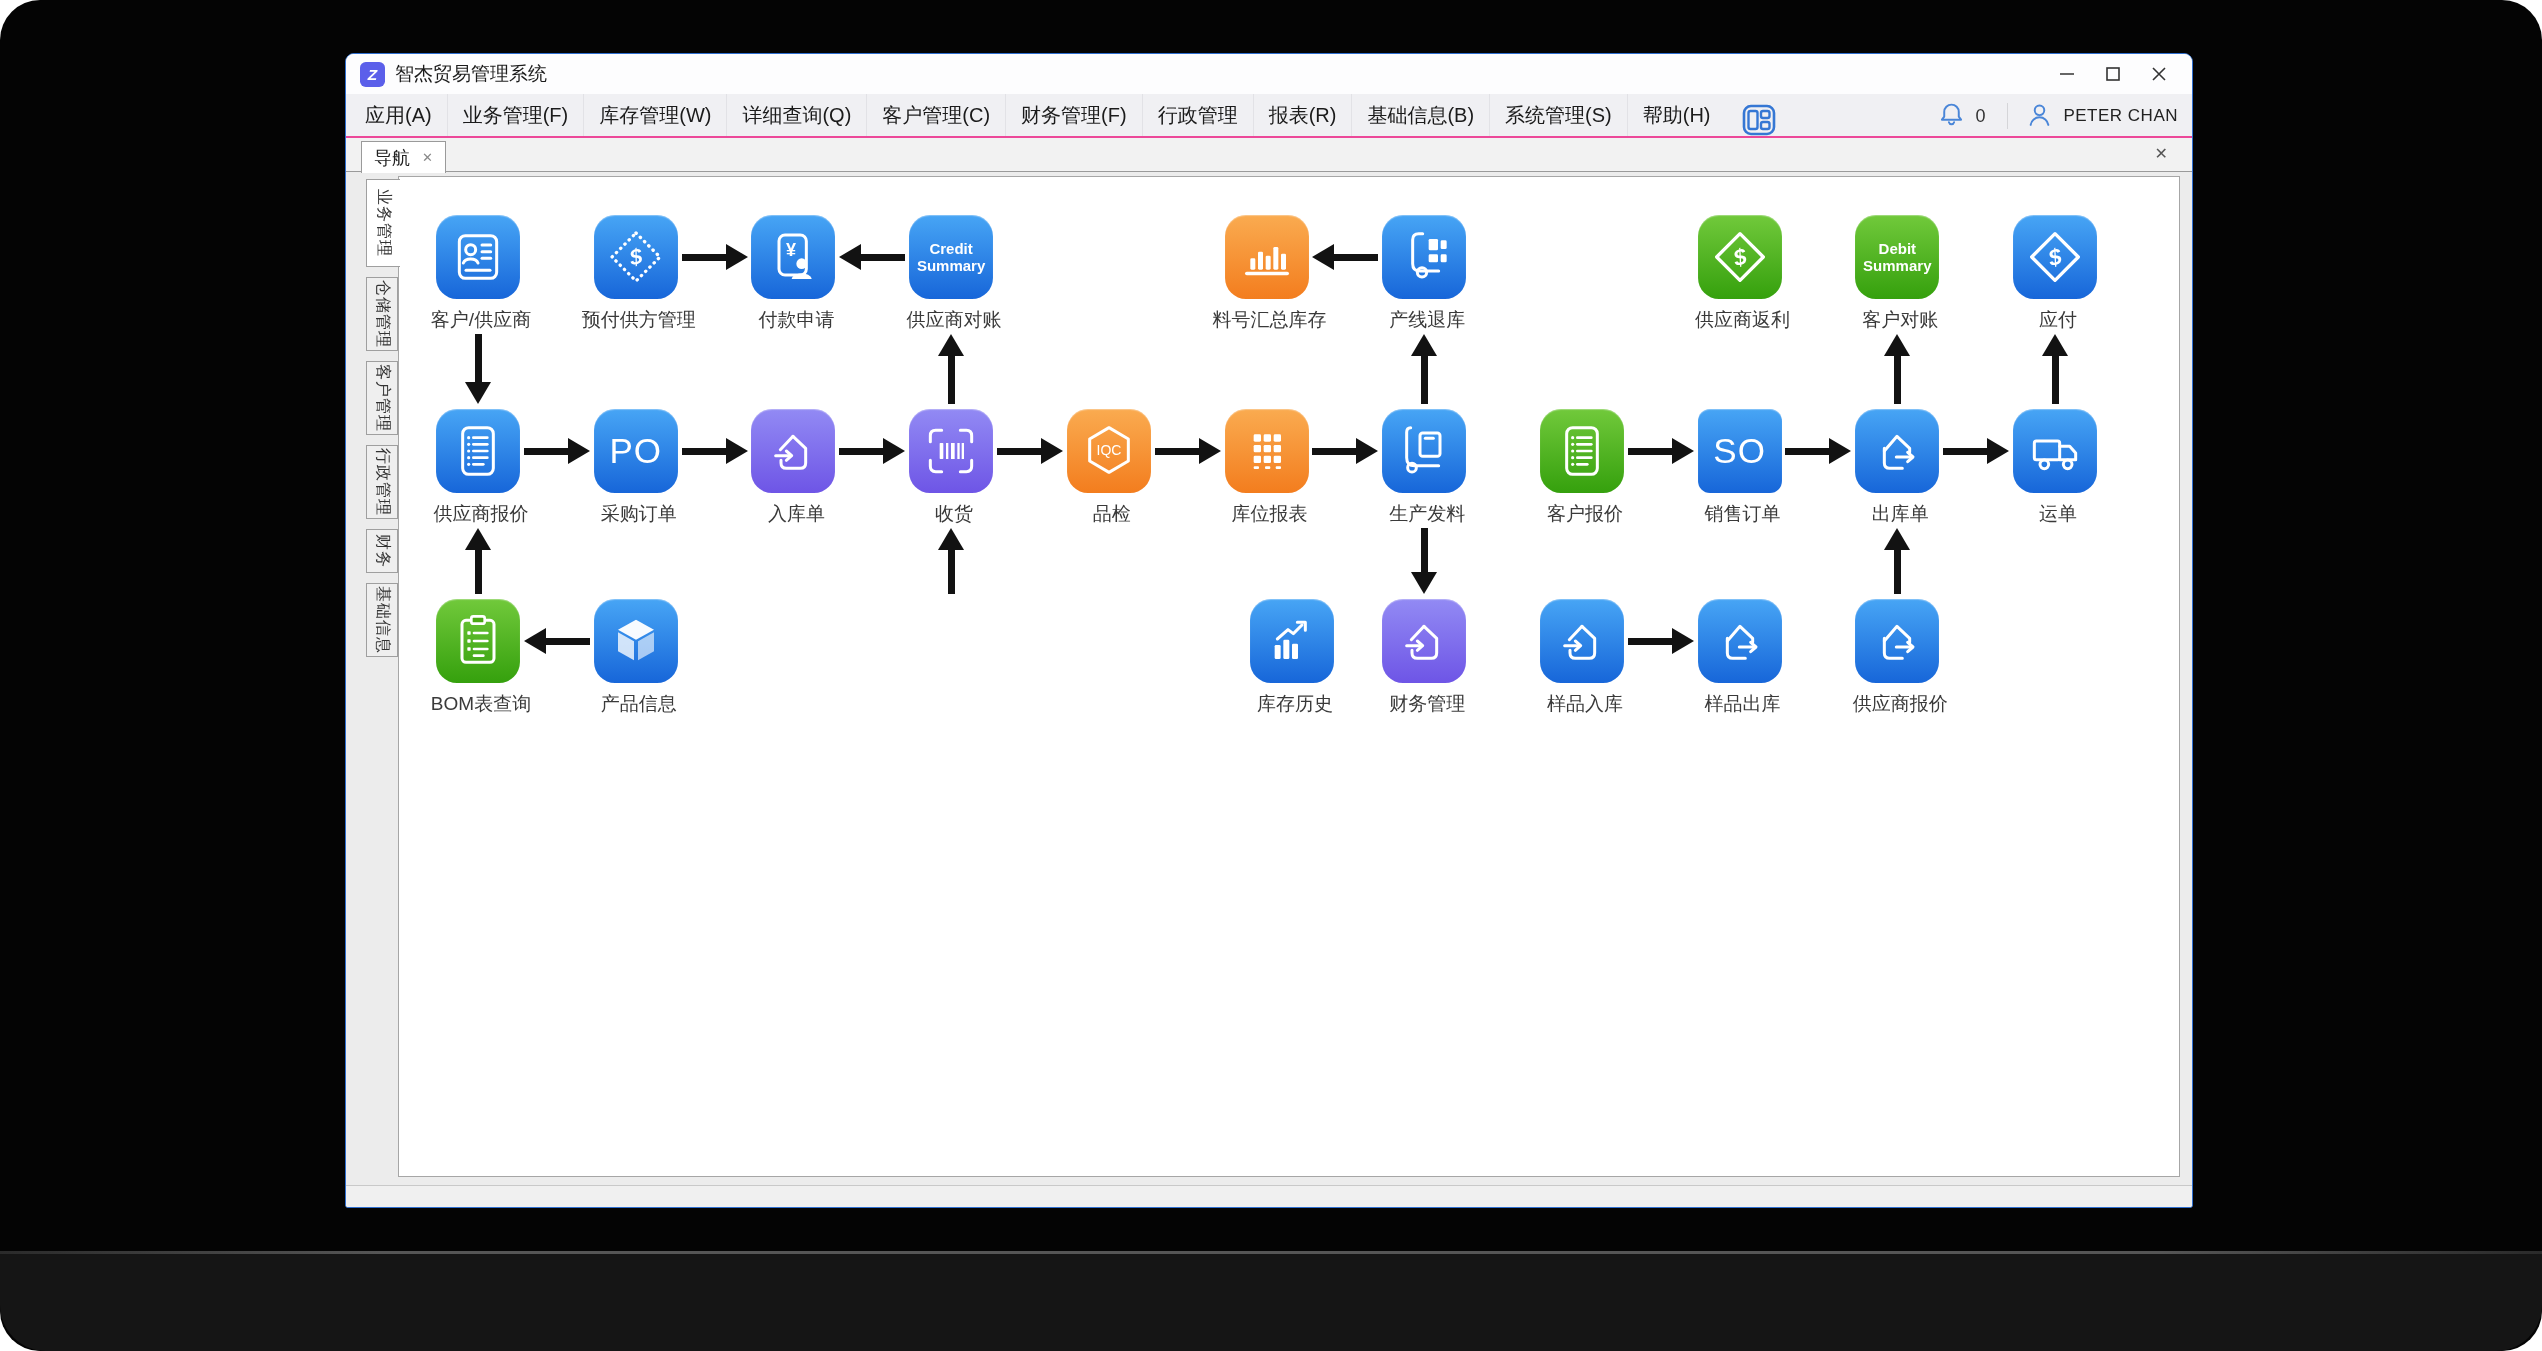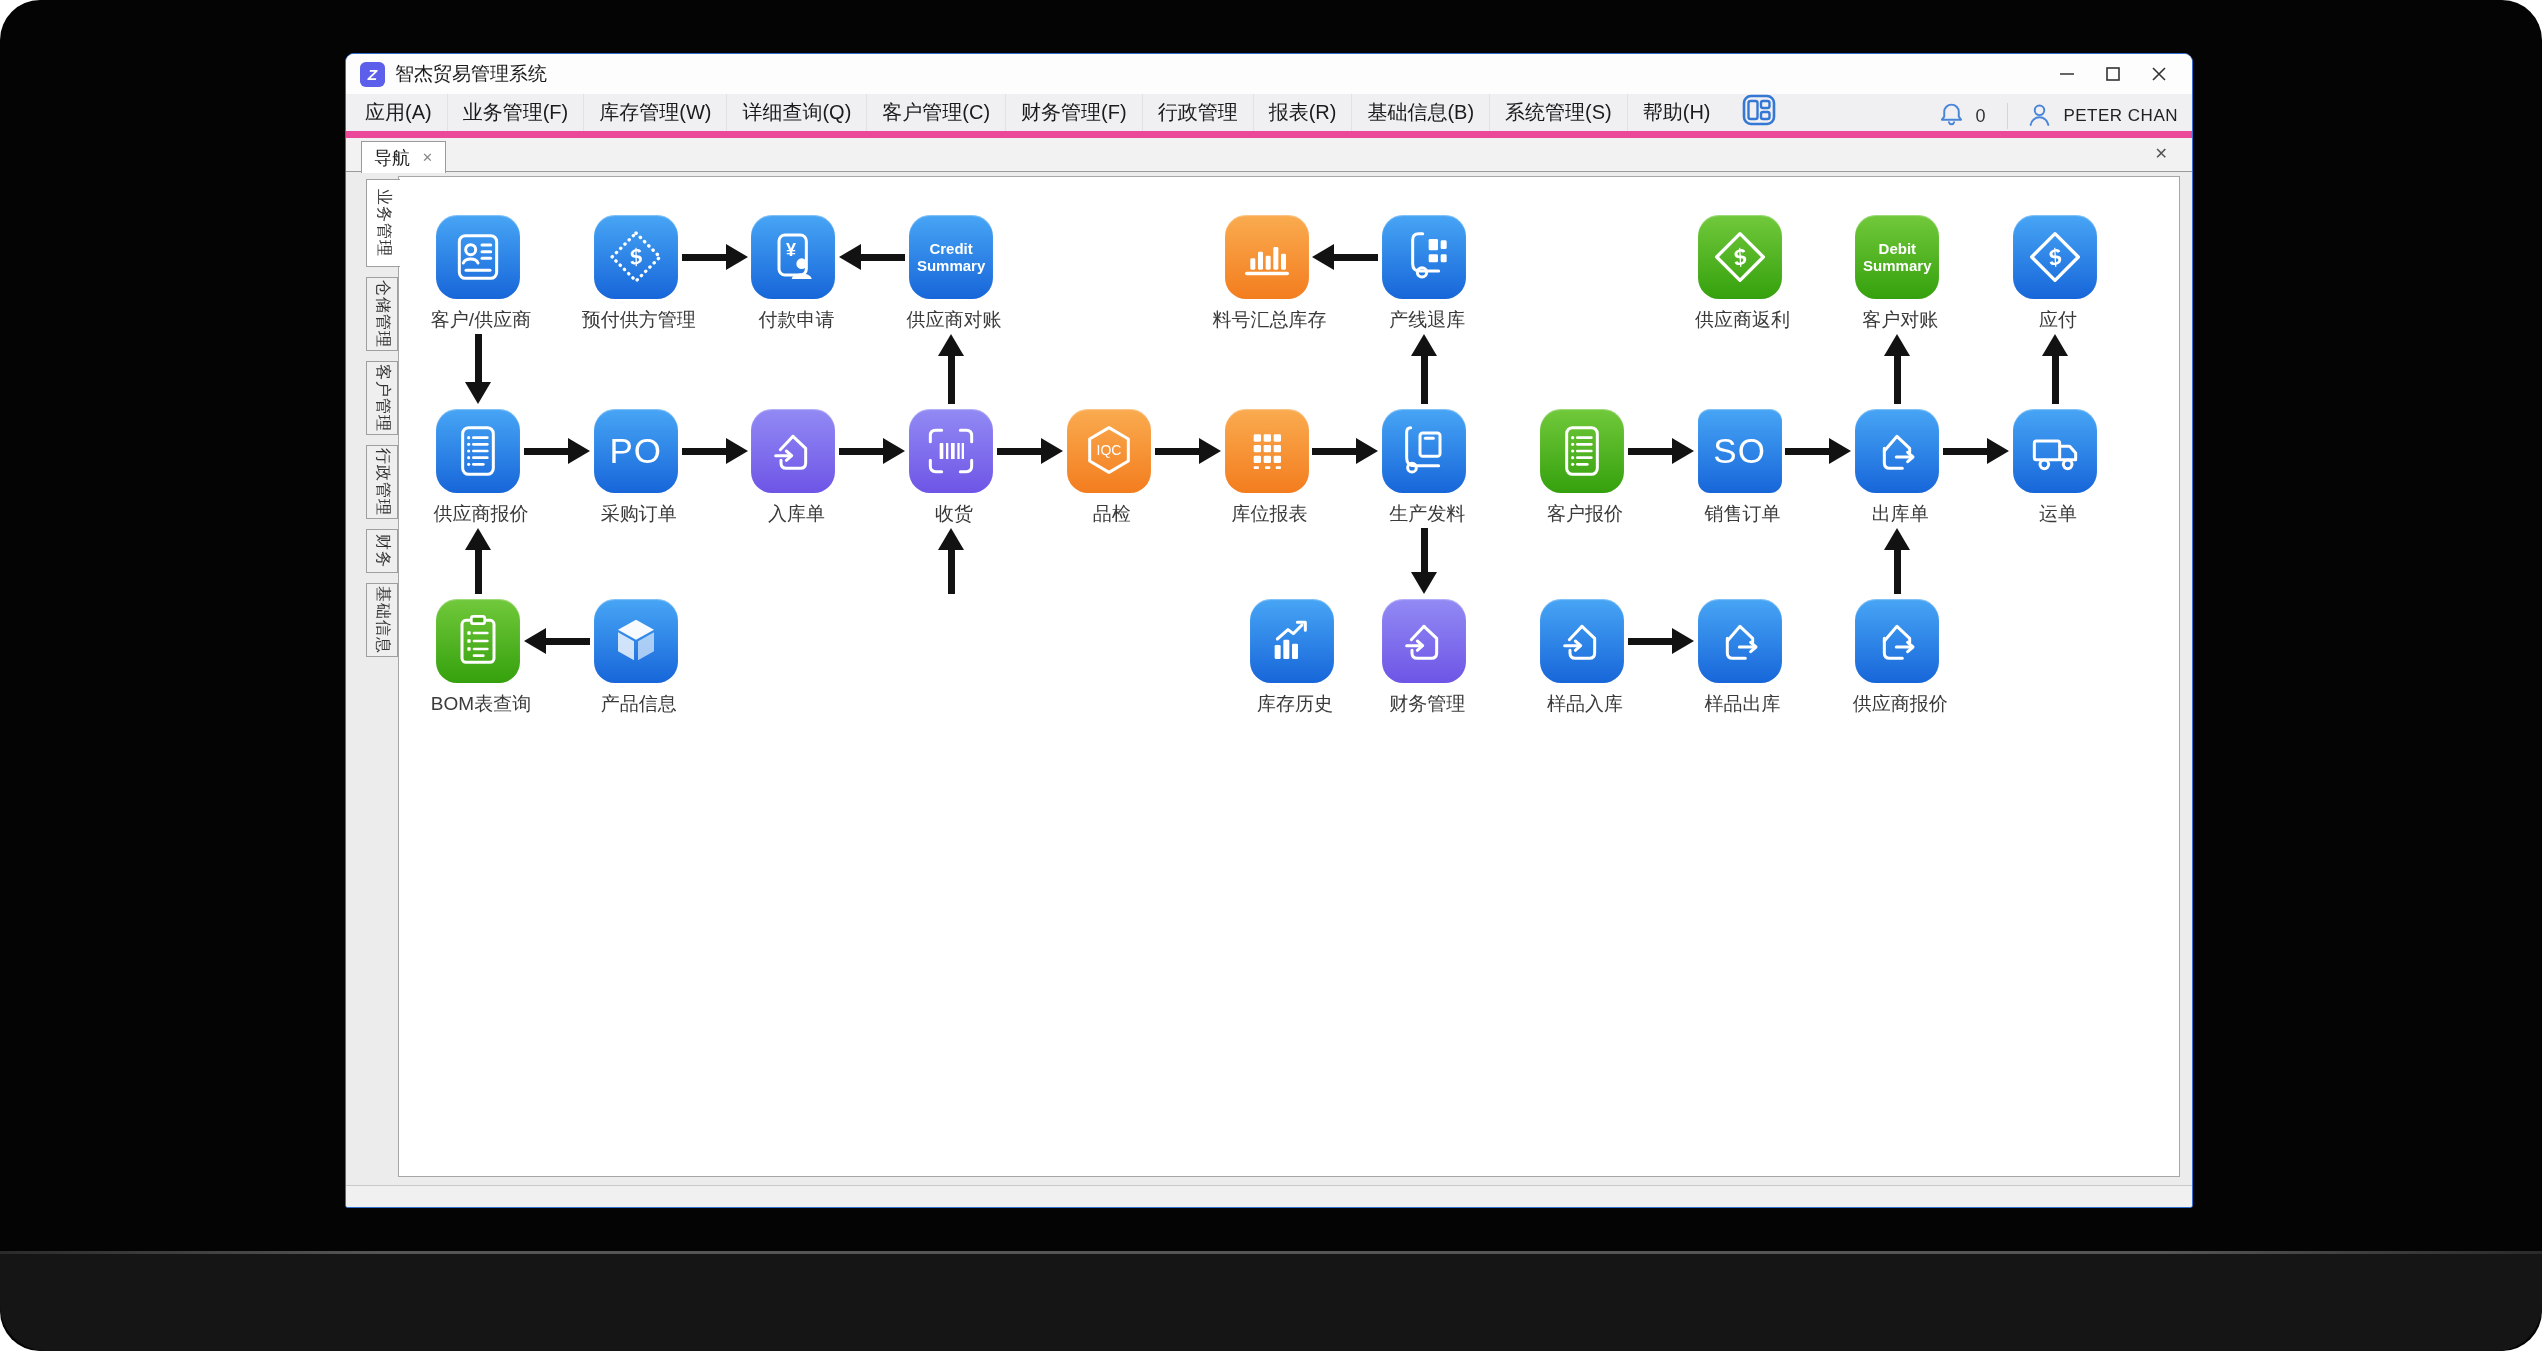--- a/index.html
+++ b/index.html
@@ -16,21 +16,21 @@
           background:#fff;border:1px solid #2f6fd0;border-radius:9px 9px 3px 3px;
           box-sizing:border-box;overflow:hidden;}
   .titlebar{position:absolute;left:0;top:0;right:0;height:40px;background:#fdfdfe;
             display:flex;align-items:center;padding-left:14px;}
   .logo{width:25px;height:25px;margin-right:10px;flex:0 0 auto;}
   .title{font-size:19px;color:#1c1c1c;}
   .win-controls{position:absolute;right:10px;top:0;height:40px;display:flex;align-items:center;}
   .win-btn{width:46px;height:40px;display:flex;align-items:center;justify-content:center;cursor:default;}
 
   .menubar{position:absolute;left:0;top:40px;right:0;height:44px;background:#f0f0f3;
-           border-bottom:7px solid #ec4899;display:flex;align-items:flex-start;box-sizing:border-box;}
+           border-bottom:2px solid #ec4899;display:flex;align-items:flex-end;box-sizing:border-box;}
   .menu-items{display:flex;height:100%;align-items:stretch;padding-left:4px;}
   .menu-item{display:flex;align-items:center;padding:0 15px;font-size:20px;color:#1b1b1b;white-space:nowrap;}
   .menu-item + .menu-item{border-left:1px solid #e2e2e6;}
   .layout-icon{margin-left:16px;display:flex;align-items:center;}
   .menubar-right{position:absolute;right:14px;top:0;height:44px;display:flex;align-items:center;gap:10px;}
   .count{font-size:18px;color:#333;margin-right:4px;}
   .vdiv{width:1px;height:26px;background:#d5d5d8;margin:0 8px;}
   .username{font-size:17px;color:#222;letter-spacing:.5px;}
 
   .tabstrip{position:absolute;left:0;top:84px;right:0;height:34px;background:#f2f2f2;

